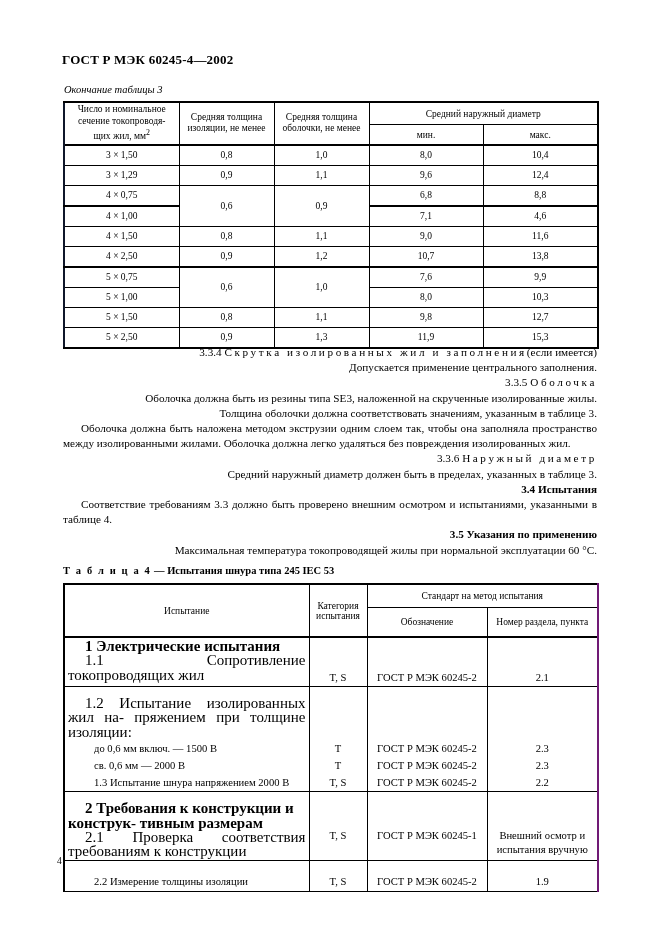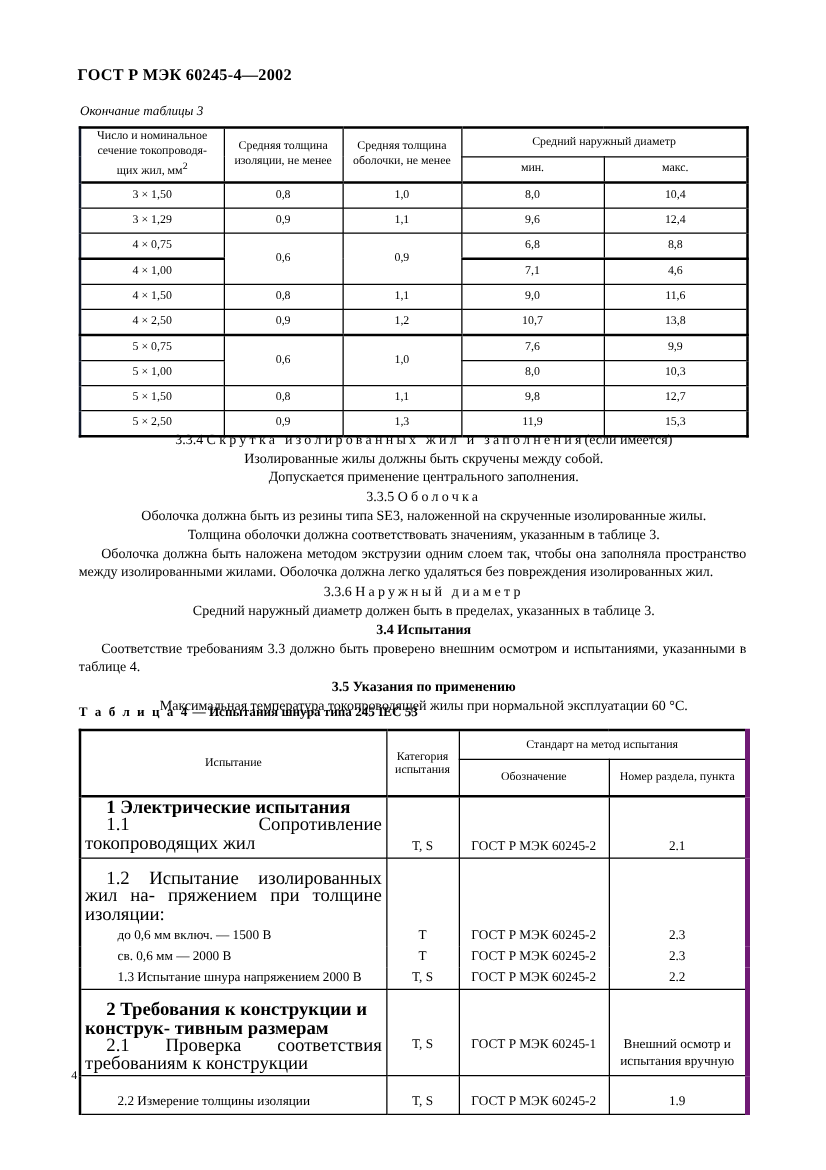--- a/index.html
+++ b/index.html
@@ -82,21 +82,21 @@
     text-align: justify;
   }
   .body-text p {
     margin: 0;
   }
   .indent { text-indent: 18px; }
   .spaced {
     letter-spacing: 2.6px;
   }
   .bold { font-weight: bold; }
-  .nojust { text-align: center; }
+  .nojust { text-align: right; }
 
   
   .tbl4-caption {
     position: absolute;
     left: 63px;
     top: 565px;
     font-size: 10.5px;
     font-weight: bold;
   }
   .tbl4-caption .sp { letter-spacing: 1.6px; }
@@ -114,21 +114,21 @@
     border: 1px solid #000;
     vertical-align: middle;
     padding: 1px 3px;
   }
   .tbl4 .hd {
     text-align: center;
     height: 20px;
   }
   .tbl4 .hd-tall { height: 46px; }
   .tbl4 .outer-l { border-left: 2px solid #000; }
-  .tbl4 .outer-r { border-right: 4px solid #701a75; }
+  .tbl4 .outer-r { border-right: 2px solid #701a75; }
   .tbl4 .thick-t { border-top: 2px solid #000; }
   .tbl4 .noline-b { border-bottom: none; }
   .tbl4 .noline-t { border-top: none; }
   .tbl4 .vtop { vertical-align: top; }
   .tbl4 .vbot { vertical-align: bottom; }
 
   .d1 { width: 245px; }
   .d2 { width: 58px; }
   .d3 { width: 120px; }
   .d4 { width: 111px; }
@@ -279,21 +279,20 @@
         <td class="outer-r brdr-thick-bottom">15,3</td>
       </tr>
     </tbody>
   </table>
 
   <div class="body-text">
     <p class="indent nojust">
       <span>3.3.4</span>
       <span class="spaced">Скрутка изолированных жил и заполнения</span><span>(если имеется)</span>
     </p>
-    <p class="indent nojust">Изолированные жилы должны быть скручены между собой.</p>
     <p class="indent nojust">Допускается применение центрального заполнения.</p>
     <p class="indent nojust">
       <span>3.3.5</span>
       <span class="spaced">Оболочка</span>
     </p>
     <p class="indent nojust">Оболочка должна быть из резины типа SE3, наложенной на скрученные изолированные жилы.</p>
     <p class="indent nojust">Толщина оболочки должна соответствовать значениям, указанным в таблице 3.</p>
     <p class="indent">Оболочка должна быть наложена методом экструзии одним слоем так, чтобы она заполняла пространство между изолированными жилами. Оболочка должна легко удаляться без повреждения изолированных жил.</p>
     <p class="indent nojust">
       <span>3.3.6</span>

